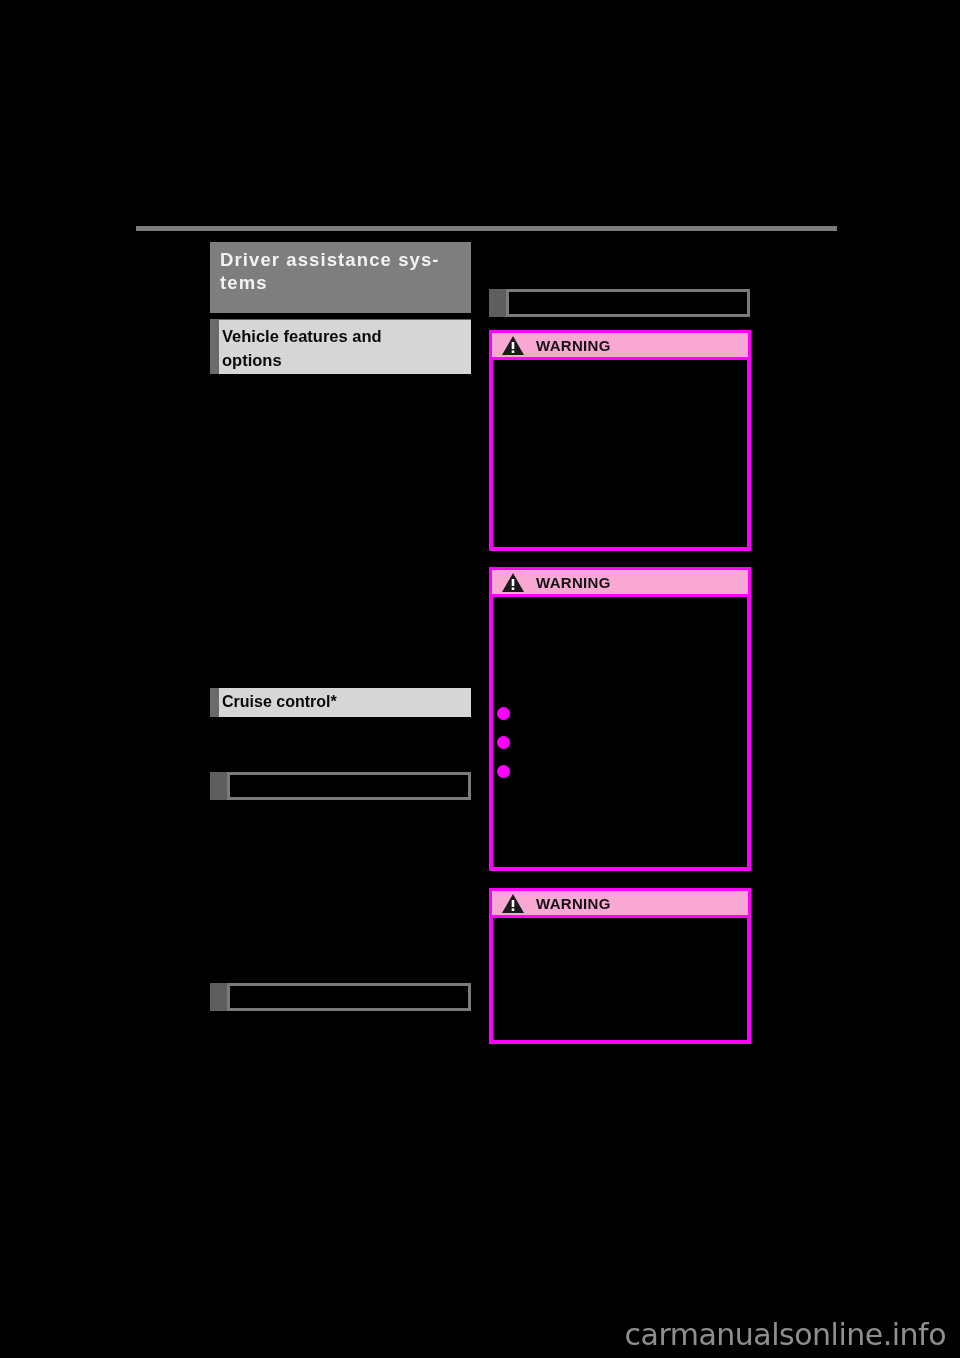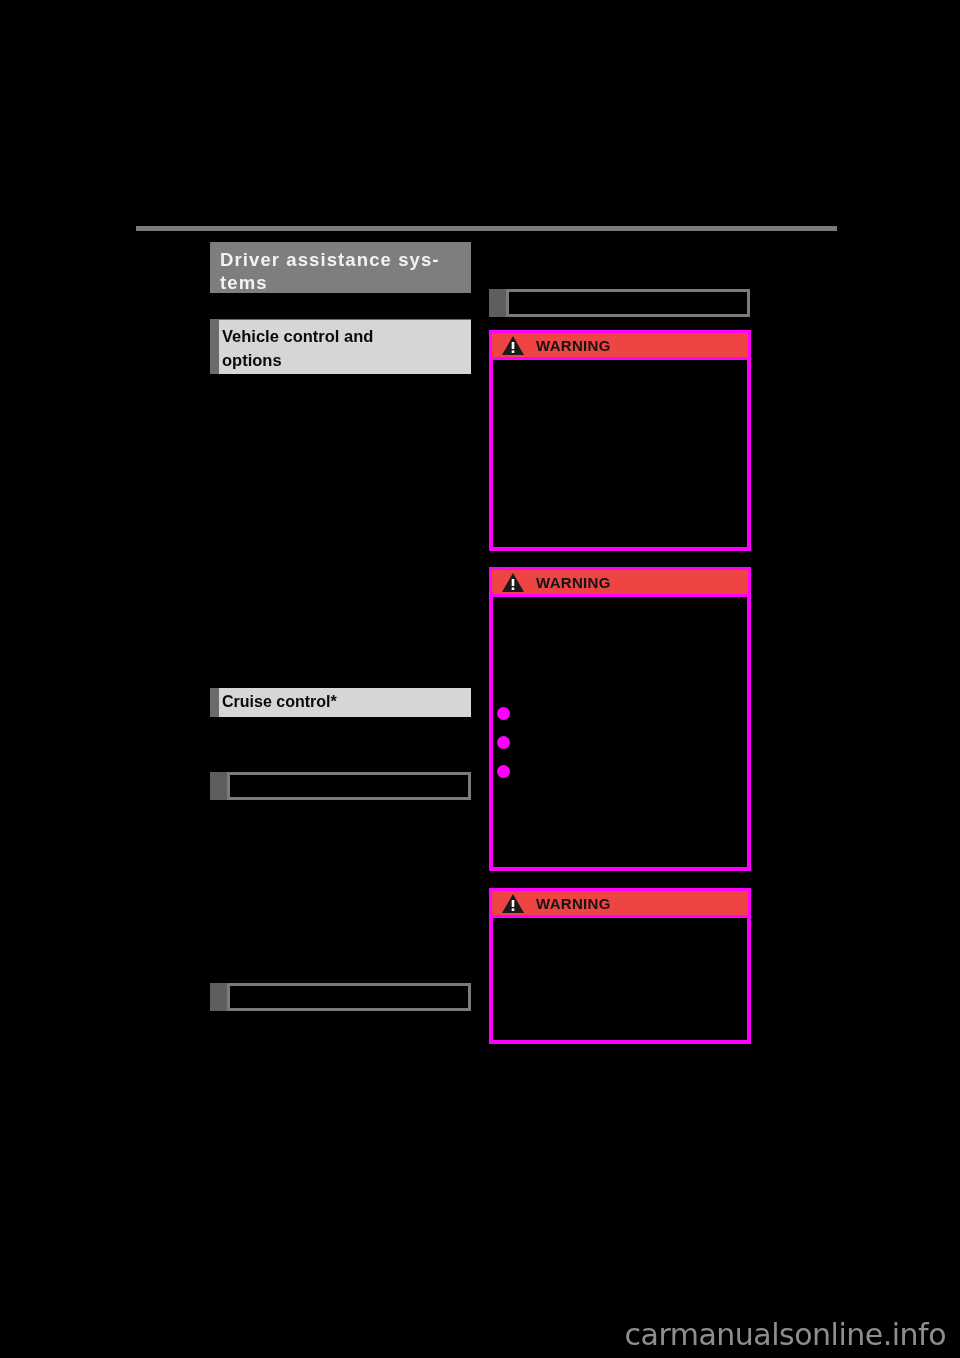--- a/index.html
+++ b/index.html
@@ -31,21 +31,21 @@
     height: 5px;
     background: #7b7b7b;
   }
 
   
   .chapter-title {
     position: absolute;
     left: 210px;
     top: 242px;
     width: 261px;
-    height: 51px;
+    height: 71px;
     background: #7e7e7e;
     box-sizing: border-box;
     padding: 6px 0 0 10px;
   }
   .chapter-title .txt {
     display: block;
     color: #f2f2f2;
     font-size: 18.5px;
     font-weight: bold;
     line-height: 23px;
@@ -135,21 +135,21 @@
   }
 
   
   .warning-box {
     position: absolute;
     box-sizing: border-box;
   }
   .warning-box .wb-head {
     position: relative;
     height: 30px;
-    background: #ef4444;
+    background: #f9a8d4;
     border: 3px solid #ff00ff;
     box-sizing: border-box;
     display: flex;
     align-items: center;
     padding-left: 10px;
   }
   .warning-box .wb-icon {
     width: 22px;
     height: 19px;
     display: block;
@@ -218,21 +218,21 @@
 <div class="page">
 
   <div class="header-rule"></div>
 
   <div class="chapter-title">
     <span class="txt">Driver assistance sys-
 tems</span>
   </div>
 
   <div class="section-title">
-    <span class="txt">Vehicle control and
+    <span class="txt">Vehicle features and
 options</span>
   </div>
 
   <div class="body-text" style="left:210px; top:390px; width:262px; height:280px;"></div>
 
   <div class="subsection-title" style="left:210px; top:688px;">
     <span class="txt">Cruise control*</span>
   </div>
 
   <div class="body-text" style="left:210px; top:726px; width:262px; height:40px;"></div>

